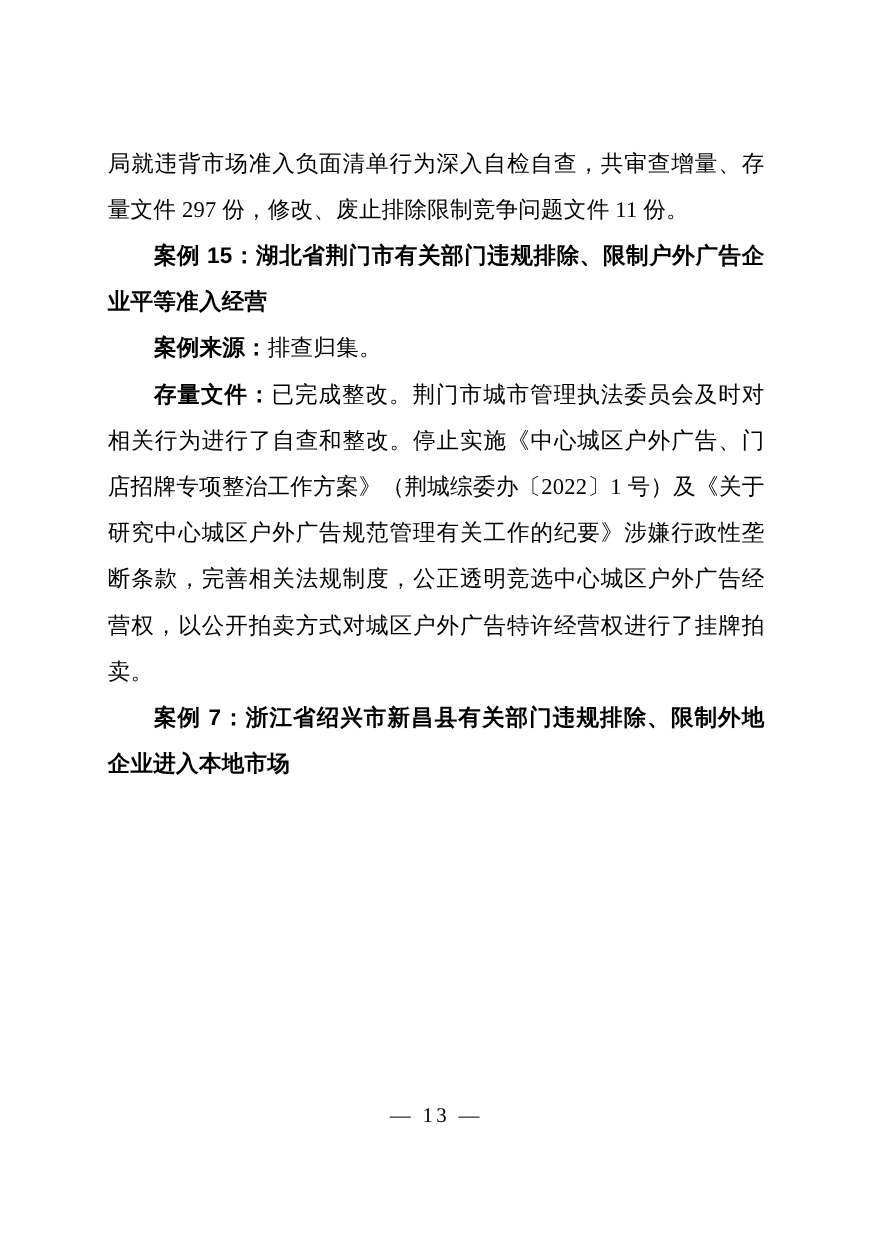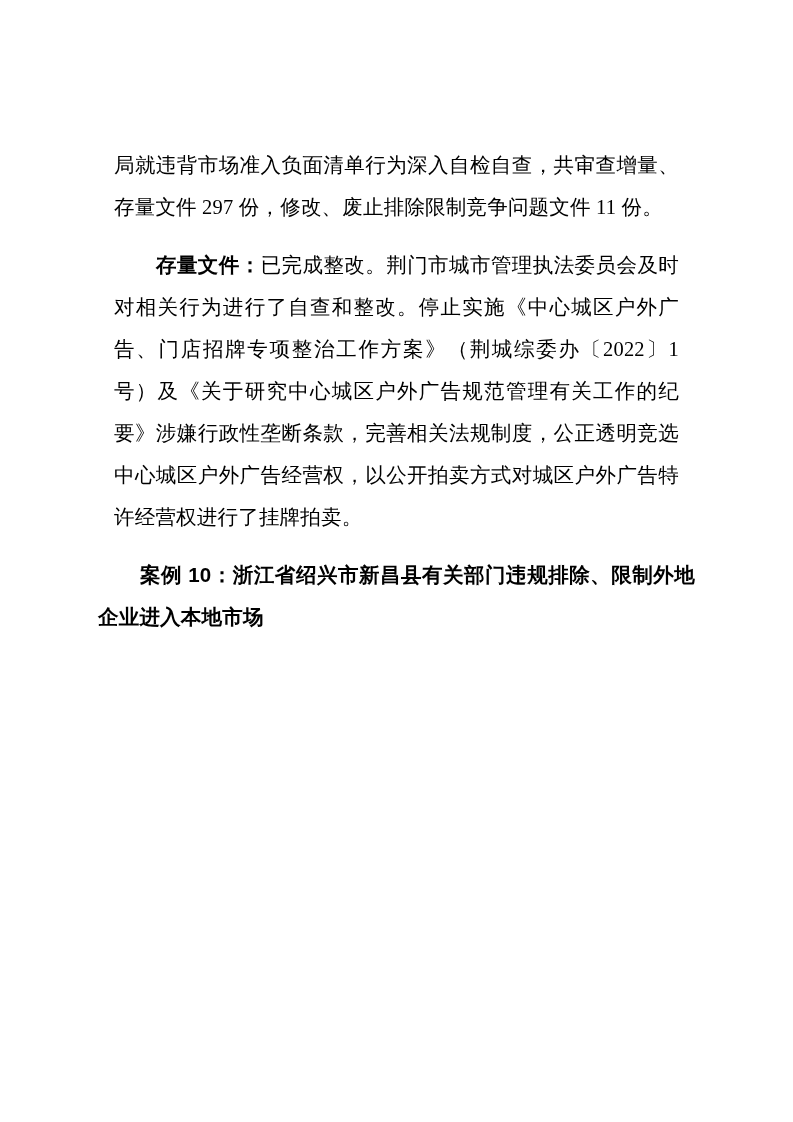--- a/index.html
+++ b/index.html
@@ -21,21 +21,21 @@
     top: 0;
     width: 793px;
     height: 1122px;
     box-sizing: border-box;
     padding: 128px 98px 0 98px;
   }
   .doc-body {
     width: 597px;
   }
   p {
-    margin: 16px;
+    margin: 0;
     font-size: 20.5px;
     line-height: 42px;
     text-align: justify;
     text-justify: inter-ideograph;
     letter-spacing: 0.2px;
   }
   .indent {
     text-indent: 42px;
   }
   .heading {
@@ -64,24 +64,29 @@
   }
 </style>
 </head>
 <body>
 
 <div class="page">
   <div class="doc-body">
 
     <p class="">局就违背市场准入负面清单行为深入自检自查，共审查增量、存量文件 297 份，修改、废止排除限制竞争问题文件 11 份。</p>
 
+    <p class="heading">案例 15：湖北省荆门市有关部门违规排除、限制户外广告企业平等准入经营</p>
 
 
+    <p class="indent">
+      <span class="label">案例来源：</span><span>排查归集。</span>
+    </p>
 
     <p class="indent">
       <span class="label">存量文件：</span><span>已完成整改。荆门市城市管理执法委员会及时对相关行为进行了自查和整改。停止实施《中心城区户外广告、门店招牌专项整治工作方案》（荆城综委办〔2022〕1 号）及《关于研究中心城区户外广告规范管理有关工作的纪要》涉嫌行政性垄断条款，完善相关法规制度，公正透明竞选中心城区户外广告经营权，以公开拍卖方式对城区户外广告特许经营权进行了挂牌拍卖。</span>
     </p>
 
-    <p class="heading">案例 10：浙江省绍兴市新昌县有关部门违规排除、限制外地企业进入本地市场</p>
+    <p class="heading">案例 7：浙江省绍兴市新昌县有关部门违规排除、限制外地企业进入本地市场</p>
 
   </div>
 
+  <div class="footer">— 13 —</div>
 </div>
 
 </body></html>

